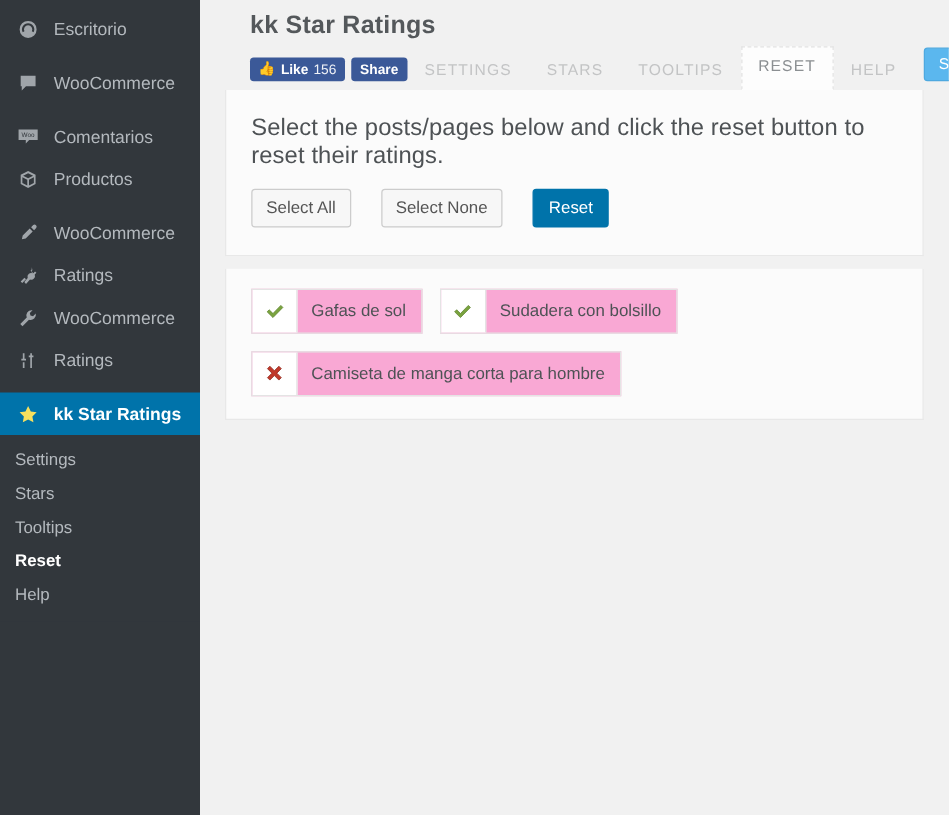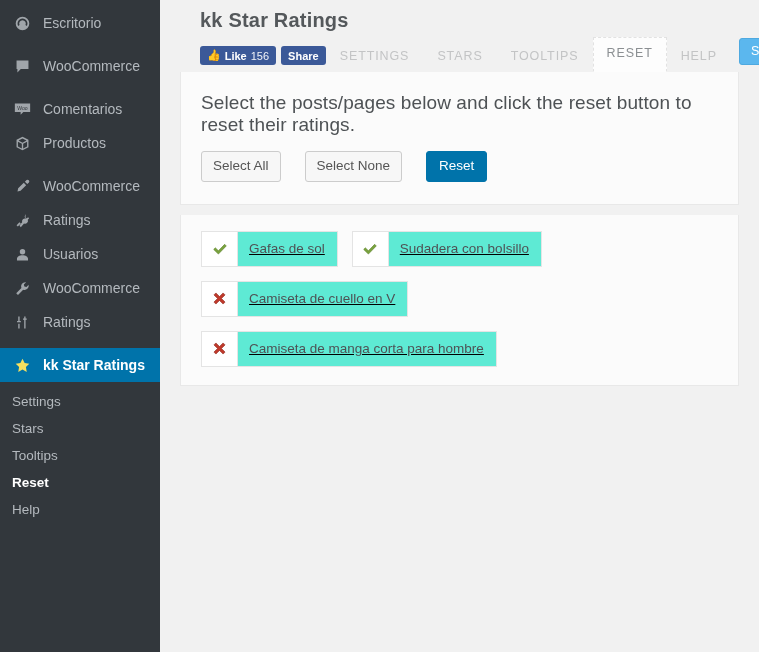--- a/index.html
+++ b/index.html
@@ -184,25 +184,24 @@
   .panel-gap { height: 10px; background: #f1f1f1; }
 
   .panel-list {
     padding: 16px 20px 18px 20px;
   }
   .chk-row { display: flex; flex-wrap: wrap; gap: 14px; margin-bottom: 14px; }
   .chk-row:last-child { margin-bottom: 0; text-align: center; }
   .chk-item {
     display: inline-flex;
     align-items: stretch;
-    background: #5eead4;
+    background: #f9a8d4;
     border: 1px solid #e4e4e4;
     cursor: pointer;
     height: 36px;
-    text-decoration: underline;
   }
   .chk-box {
     width: 36px;
     background: #fff;
     border-right: 1px solid #e4e4e4;
     display: flex; align-items: center; justify-content: center;
     flex: 0 0 36px;
   }
   .chk-label {
     display: flex; align-items: center;
@@ -264,28 +263,20 @@
           <span class="mi-label">WooCommerce</span>
         </div>
         <div class="menu-item">
           <span class="mi-icon">
             <svg width="17" height="17" viewBox="0 0 20 20" fill="currentColor">
               <path d="M12.6 2.2l1.3 1.3-1.6 1.6 2.6 2.6 1.6-1.6 1.3 1.3-1.6 1.6a3.5 3.5 0 01-4.4 4.6L8 17.8 6.4 16l3.2-3.8a3.5 3.5 0 014.6-4.4l-1.6-1.6 1.6-1.6-1.6-2.4z"></path>
               <path d="M3 15.5L6.5 12 8 13.5 4.5 17 3 15.5z"></path>
             </svg>
           </span>
           <span class="mi-label">Ratings</span>
-        </div>
-        <div class="menu-item">
-          <span class="mi-icon">
-            <svg width="17" height="17" viewBox="0 0 20 20" fill="currentColor">
-              <path d="M10 3.5a3.2 3.2 0 110 6.4 3.2 3.2 0 010-6.4zM10 11c3.6 0 6.5 1.9 6.5 4.2V17h-13v-1.8C3.5 12.9 6.4 11 10 11z"></path>
-            </svg>
-          </span>
-          <span class="mi-label">Usuarios</span>
         </div>
         <div class="menu-item">
           <span class="mi-icon">
             <svg width="17" height="17" viewBox="0 0 20 20" fill="currentColor">
               <path d="M13.3 2.5a5 5 0 00-4.6 6.9L2.6 15.5 4.7 17.6l6.1-6.1a5 5 0 006.4-5.9l-2.6 2.6-2.4-.6-.6-2.4 2.6-2.6a5 5 0 00-.9-.1z"></path>
             </svg>
           </span>
           <span class="mi-label">WooCommerce</span>
         </div>
         <div class="menu-item">
@@ -379,31 +370,20 @@
             </div>
           </div>
           <div class="chk-row">
             <div class="chk-item">
               <div class="chk-box">
                 <svg width="15" height="15" viewBox="0 0 20 20">
                   <path d="M5.2 2.6L10 7.4l4.8-4.8 2.6 2.6L12.6 10l4.8 4.8-2.6 2.6L10 12.6l-4.8 4.8-2.6-2.6L7.4 10 2.6 5.2l2.6-2.6z" fill="#c0392b"></path>
                   <path d="M5.2 2.6L10 7.4l4.8-4.8 2.6 2.6L12.6 10l4.8 4.8-2.6 2.6L10 12.6l-4.8 4.8-2.6-2.6L7.4 10 2.6 5.2l2.6-2.6z" fill="none" stroke="#8e2a1f" stroke-width=".8"></path>
                 </svg>
               </div>
-              <div class="chk-label">Camiseta de cuello en V</div>
-            </div>
-          </div>
-          <div class="chk-row">
-            <div class="chk-item">
-              <div class="chk-box">
-                <svg width="15" height="15" viewBox="0 0 20 20">
-                  <path d="M5.2 2.6L10 7.4l4.8-4.8 2.6 2.6L12.6 10l4.8 4.8-2.6 2.6L10 12.6l-4.8 4.8-2.6-2.6L7.4 10 2.6 5.2l2.6-2.6z" fill="#c0392b"></path>
-                  <path d="M5.2 2.6L10 7.4l4.8-4.8 2.6 2.6L12.6 10l4.8 4.8-2.6 2.6L10 12.6l-4.8 4.8-2.6-2.6L7.4 10 2.6 5.2l2.6-2.6z" fill="none" stroke="#8e2a1f" stroke-width=".8"></path>
-                </svg>
-              </div>
               <div class="chk-label">Camiseta de manga corta para hombre</div>
             </div>
           </div>
         </div>
     </div>
 
   </div>
 </div>
 
 </body></html>

